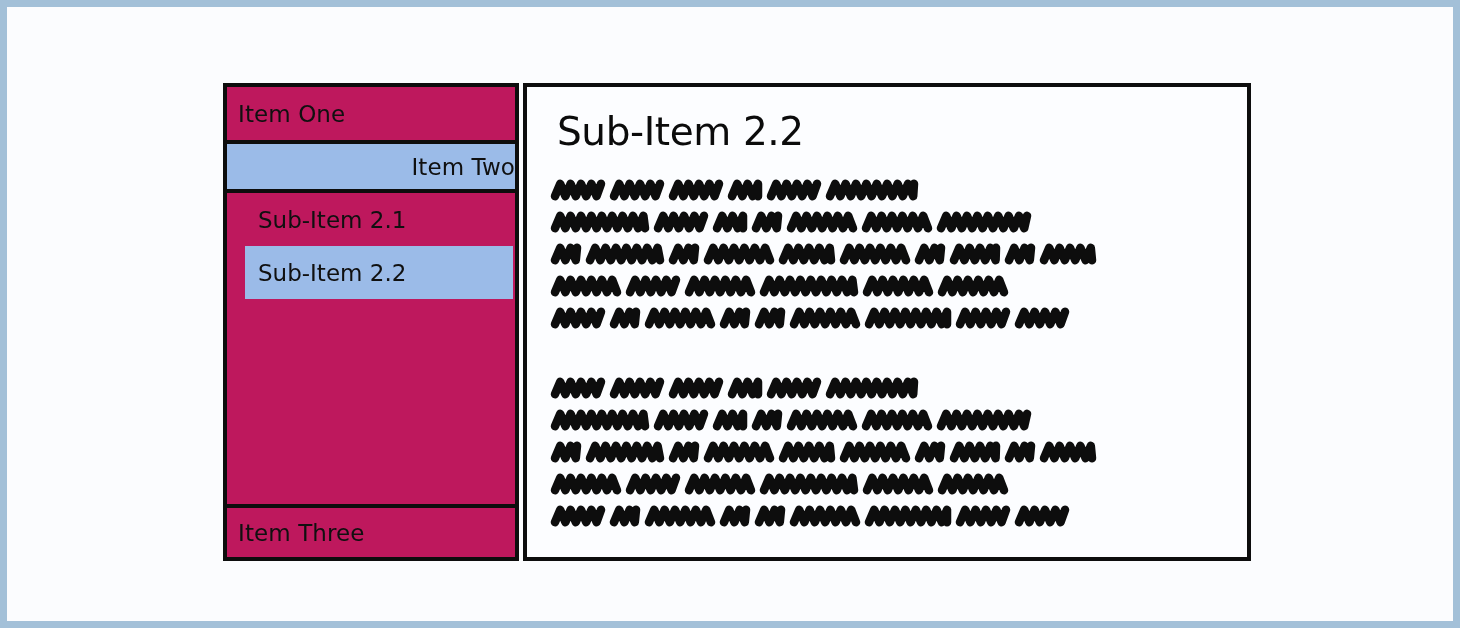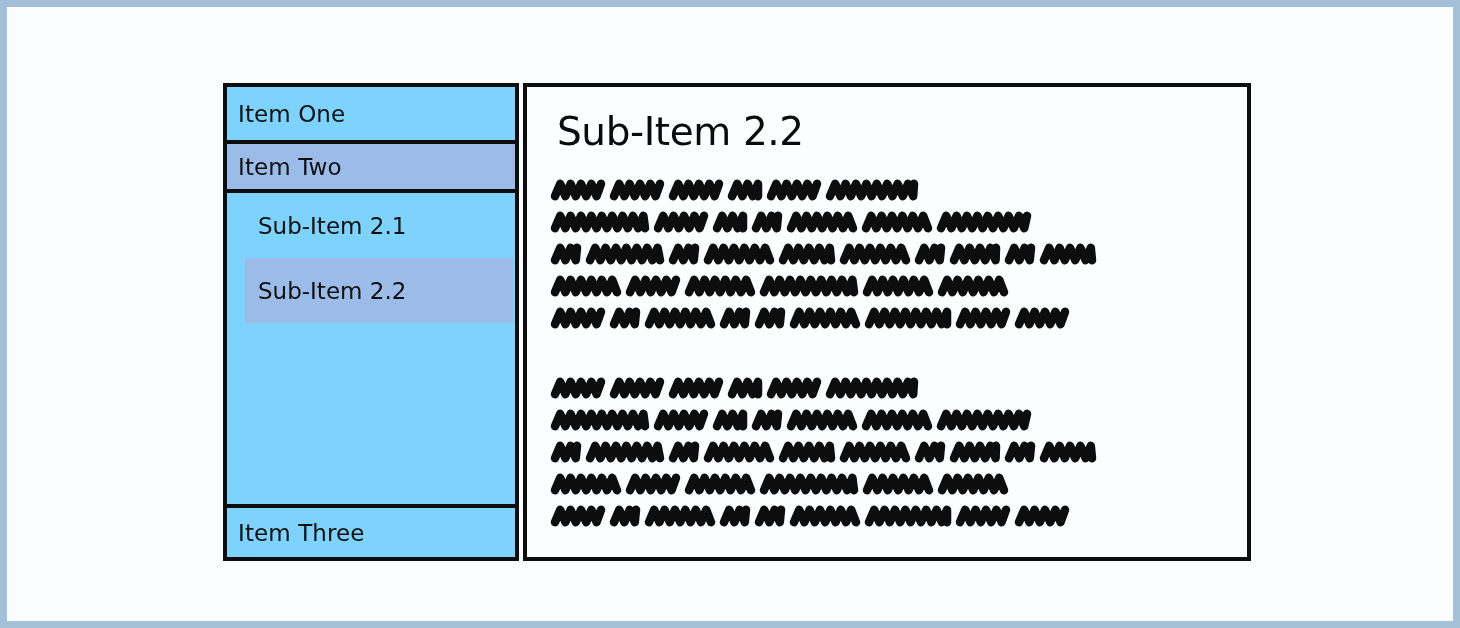--- a/index.html
+++ b/index.html
@@ -38,43 +38,43 @@
 
   
   #sidebar {
     position: absolute;
     left: 0;
     top: 0;
     width: 296px;
     height: 478px;
     box-sizing: border-box;
     border: 4px solid #0d0d0d;
-    background: #7dd3fc;
+    background: #be185d;
   }
 
   .nav-row {
     position: relative;
     box-sizing: border-box;
     height: 53px;
     display: flex;
     align-items: center;
     padding-left: 11px;
     font-size: 23px;
     color: #101010;
     letter-spacing: 0.1px;
     white-space: nowrap;
   }
   .nav-row.topline  { border-top: 4px solid #0d0d0d; }
   .nav-row.botline  { border-bottom: 4px solid #0d0d0d; }
-  .nav-row.selected { background: #9bbbe8; }
+  .nav-row.selected { background: #9bbbe8; justify-content: flex-end; }
 
   
   .sub-wrap {
     position: relative;
-    height: 65px;
+    height: 53px;
     display: flex;
     align-items: center;
   }
   .sub-row {
     position: absolute;
     left: 18px;
     right: 2px;
     top: 0;
     bottom: 0;
     display: flex;

